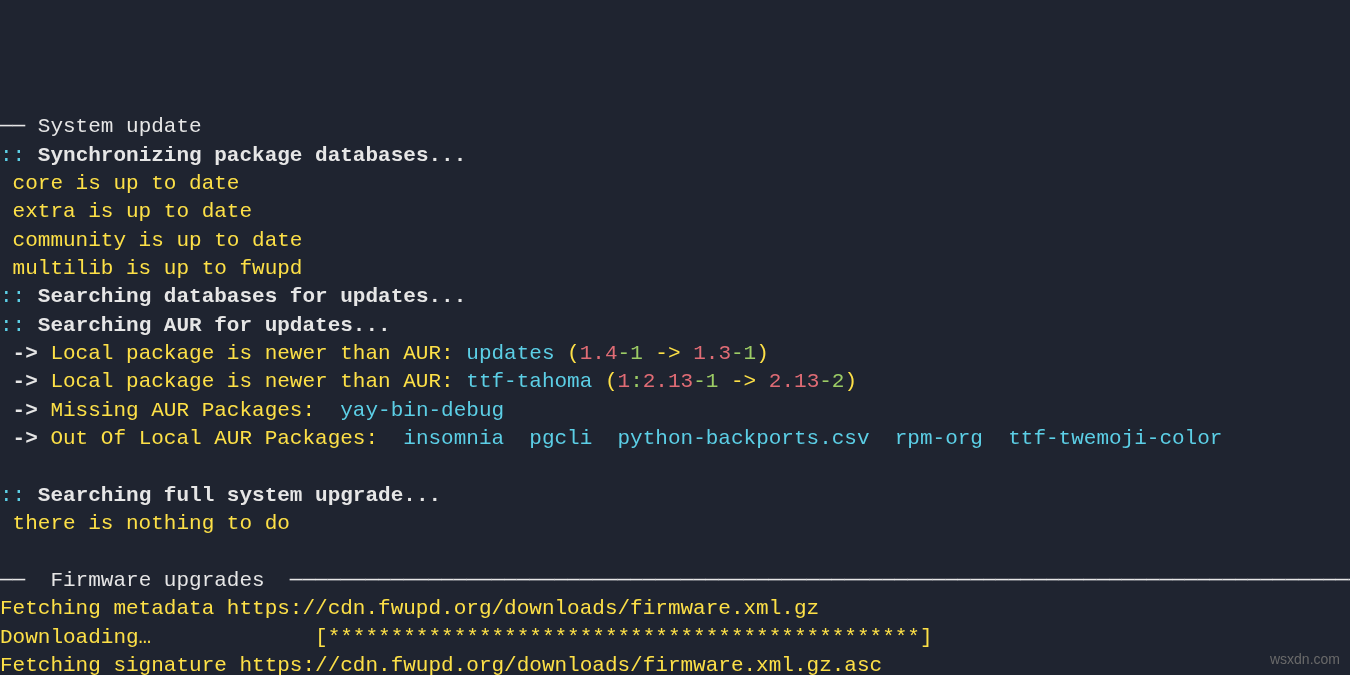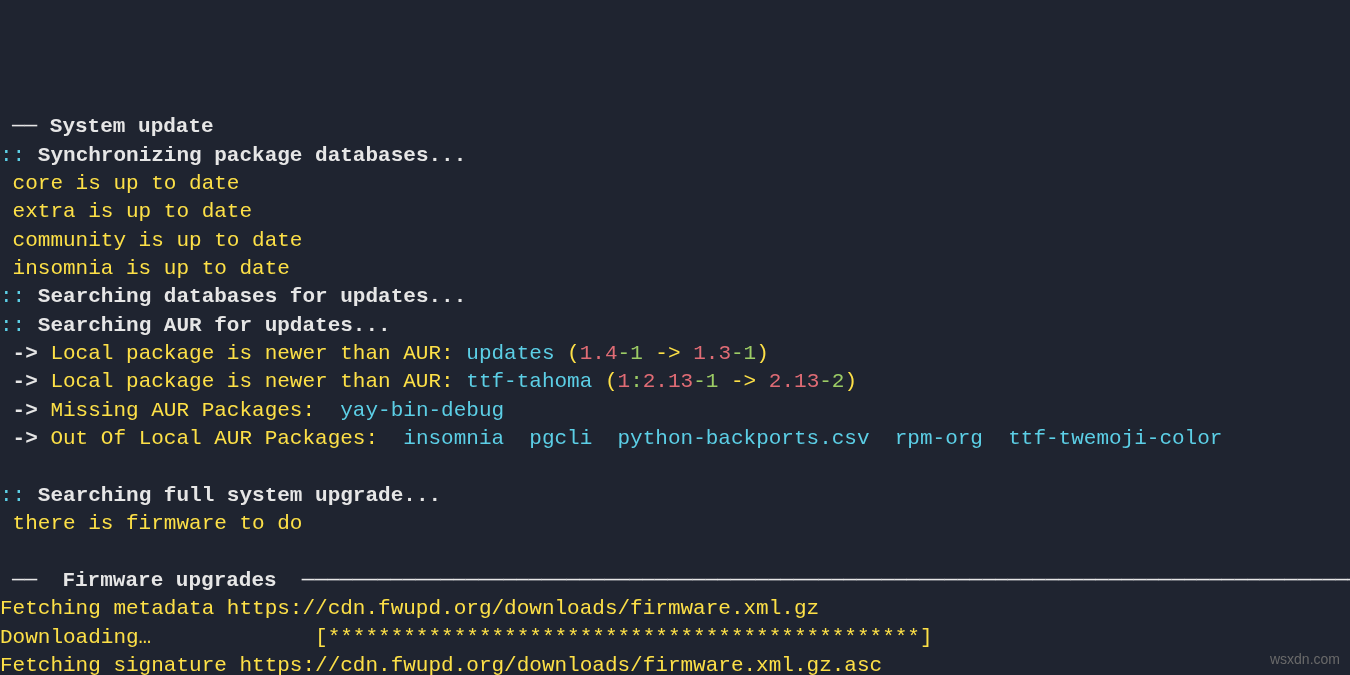--- a/index.html
+++ b/index.html
@@ -13,50 +13,50 @@
       width: 1350px;
       height: 675px;
       overflow: hidden;
       white-space: pre;
     }
     .gray { color: #fde047; }
     .bright { color: #e6e6e6; font-weight: bold; font-family: Liberation Mono, monospace; }
     .cyan { color: #5ccfe6; }
     .green { color: #9ccc65; }
     .red { color: #e06c75; text-align: center; }
-    .divider-line { color: #e6e6e6; font-weight: bold; margin-left: 12px; }
+    .divider-line { color: #e6e6e6; font-weight: normal; }
     .watermark {
       position: absolute;
       bottom: 6px;
       right: 10px;
       color: #6a6a6a;
       font-size: 14px;
       font-family: Arial, sans-serif;
     }
   </style>
 </head>
 <body>
 
 
 
 <div><span class="divider-line"><span>── </span><span>System update</span></span>
 <span class="cyan">::</span><span class="bright"> Synchronizing package databases...</span>
 <span class="gray"> core is up to date</span>
 <span class="gray"> extra is up to date</span>
 <span class="gray"> community is up to date</span>
-<span class="gray"> insomnia is up to date</span>
+<span class="gray"> multilib is up to fwupd</span>
 <span class="cyan">::</span><span class="bright"> Searching databases for updates...</span>
 <span class="cyan">::</span><span class="bright"> Searching AUR for updates...</span>
 <span class="bright"> -&gt;</span><span class="gray"> Local package is newer than AUR: </span><span class="cyan">updates</span><span class="gray"> (</span><span class="red">1.4</span><span class="green">-1</span><span class="gray"> -&gt; </span><span class="red">1.3</span><span class="green">-1</span><span class="gray">)</span>
 <span class="bright"> -&gt;</span><span class="gray"> Local package is newer than AUR: </span><span class="cyan">ttf-tahoma</span><span class="gray"> (</span><span class="red">1</span><span class="green">:</span><span class="red">2.13</span><span class="green">-1</span><span class="gray"> -&gt; </span><span class="red">2.13</span><span class="green">-2</span><span class="gray">)</span>
 <span class="bright"> -&gt;</span><span class="gray"> Missing AUR Packages:  </span><span class="cyan">yay-bin-debug</span>
 <span class="bright"> -&gt;</span><span class="gray"> Out Of Local AUR Packages:  </span><span class="cyan">insomnia  pgcli  python-backports.csv  rpm-org  ttf-twemoji-color</span>
 
 <span class="cyan">::</span><span class="bright"> Searching full system upgrade...</span>
-<span class="gray"> there is firmware to do</span>
+<span class="gray"> there is nothing to do</span>
 
 <span class="divider-line"><span>── </span><span> Firmware upgrades </span><span> ──────────────────────────────────────────────────────────────────────────────────────────────────────────────</span></span>
 <span class="gray">Fetching metadata https://cdn.fwupd.org/downloads/firmware.xml.gz</span>
 <span class="gray">Downloading…             [***********************************************]</span>
 <span class="gray">Fetching signature https://cdn.fwupd.org/downloads/firmware.xml.gz.asc</span>
 
 
 </div>
 
 <div class="watermark">wsxdn.com</div>

